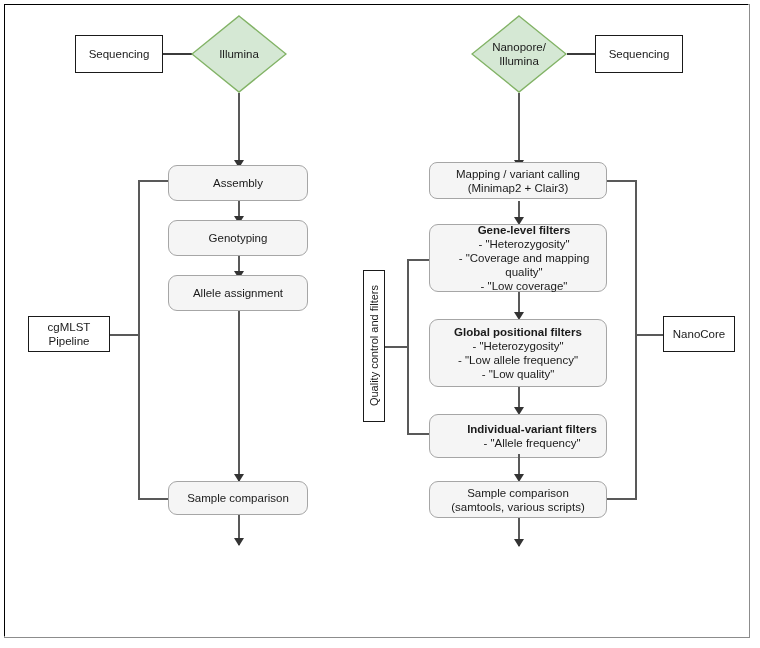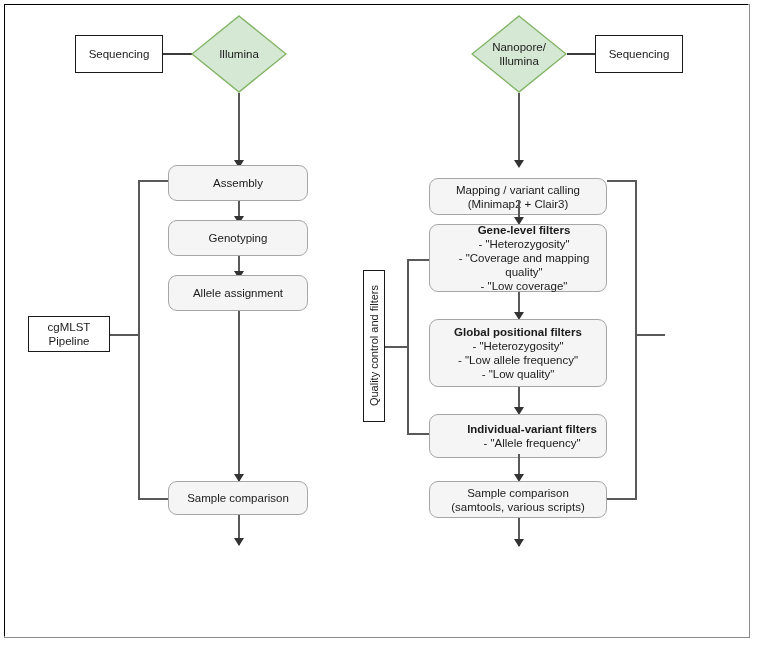--- a/index.html
+++ b/index.html
@@ -197,21 +197,21 @@
 
     <div class="line h thin" style="left:562px; top:48px; width:30px;"></div>
 
     <div class="node rect" style="left:590px; top:30px; width:88px; height:38px;">
       <span>Sequencing</span>
     </div>
 
     <div class="line v" style="left:513px; top:88px; height:70px;"></div>
     <div class="arrowhead" style="left:509px; top:155px;"></div>
 
-    <div class="node proc" style="left:424px; top:173px; width:178px; height:37px; flex-direction:column;">
+    <div class="node proc" style="left:424px; top:157px; width:178px; height:37px; flex-direction:column;border-radius:8px;">
       <span class="ln">Mapping / variant calling</span>
       <span class="ln">(Minimap2 + Clair3)</span>
     </div>
 
     <div class="line v" style="left:513px; top:196px; height:22px;"></div>
     <div class="arrowhead" style="left:509px; top:212px;"></div>
 
     <div class="node proc" style="left:424px; top:219px; width:178px; height:68px; flex-direction:column;padding-left:12px;">
       <span class="ttl">Gene-level filters</span>
       <span class="ln">- "Heterozygosity"</span>
@@ -243,20 +243,23 @@
     <div class="node proc" style="left:424px; top:476px; width:178px; height:37px; flex-direction:column;">
       <span class="ln">Sample comparison</span>
       <span class="ln">(samtools, various scripts)</span>
     </div>
 
     <div class="line v" style="left:630px; top:175px; height:319px;"></div>
     <div class="line h" style="left:602px; top:175px; width:30px;"></div>
     <div class="line h" style="left:602px; top:493px; width:30px;"></div>
     <div class="line h" style="left:630px; top:329px; width:30px;"></div>
 
+    <div class="node rect" style="left:658px; top:311px; width:72px; height:36px;">
+      <span>NanoCore</span>
+    </div>
 
     <div class="line v" style="left:402px; top:254px; height:175px;"></div>
     <div class="line h" style="left:402px; top:254px; width:22px;"></div>
     <div class="line h" style="left:402px; top:428px; width:22px;"></div>
     <div class="line h" style="left:380px; top:341px; width:22px;"></div>
 
     <div class="vlabel" style="left:358px; top:265px; width:22px; height:152px;">
       <span>Quality control and filters</span>
     </div>
 

